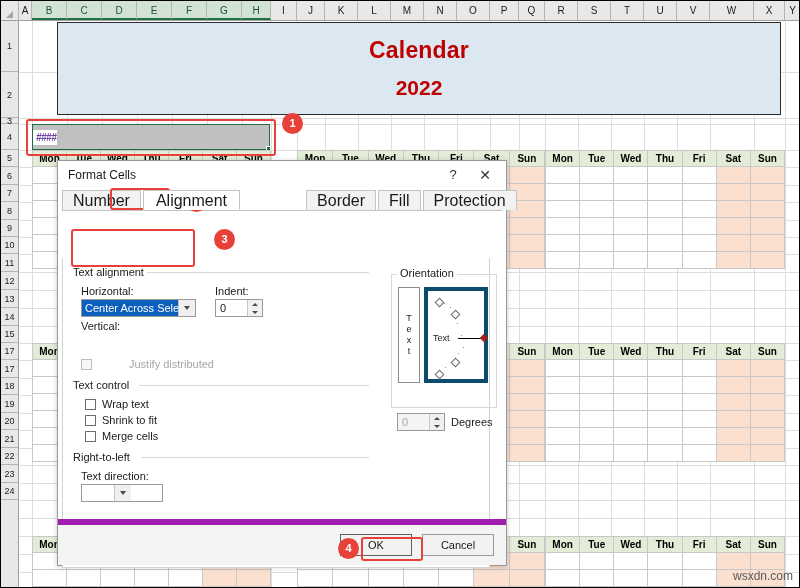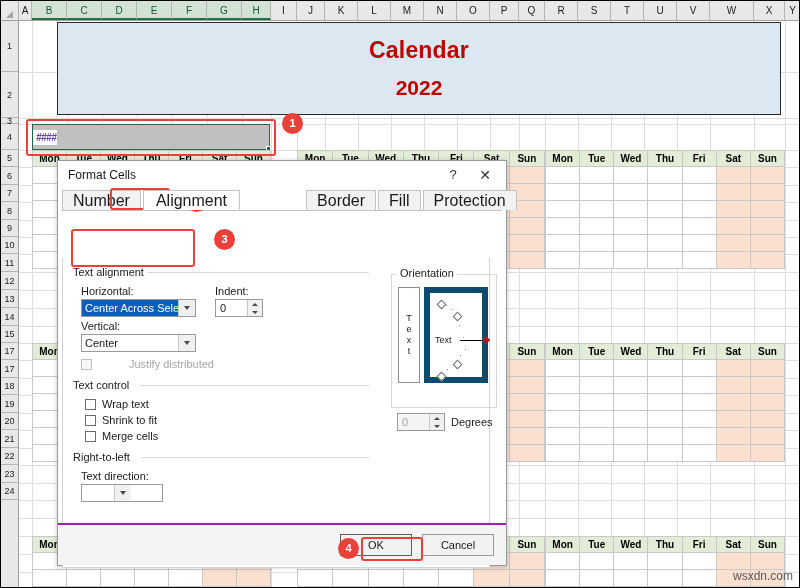--- a/index.html
+++ b/index.html
@@ -400,21 +400,21 @@
     flex-direction: column;
     align-items: center;
     justify-content: center;
     font-size: 9px;
     line-height: 11px;
   }
   .odial {
     position: absolute;
     left: 32px; top: 12px;
     width: 64px; height: 96px;
-    border: 6px solid #0c4a6e;
+    border: 4px solid #0c4a6e;
     background: #ffffff;
     box-sizing: border-box;
   }
   .odial .tx {
     position: absolute;
     left: 5px; top: 42px;
     font-size: 9px;
   }
   .odial .needle {
     position: absolute;
@@ -441,21 +441,21 @@
     width: 1px; height: 1px;
     background: #8a8a8a;
   }
 
   
   .dlg-footer {
     position: absolute;
     left: 0; right: 0; bottom: 0;
     height: 40px;
     background: #f4f4f4;
-    border-top: 2px solid #a21caf;
+    border-top: 6px solid #a21caf;
   }
   .btn {
     position: absolute;
     top: 9px;
     width: 72px; height: 22px;
     line-height: 20px;
     text-align: center;
     font-size: 11px;
     background: #f2f2f2;
     border: 1px solid #9a9a9a;
@@ -1177,26 +1177,20 @@
       <div class="fld-label" style="left:152px; top:27px;">Indent:</div>
       <div class="spin" style="left:152px; top:41px; width:48px;">
         <span class="val">0</span>
         <span class="btns">
           <i class="spin-up"></i>
             <i class="spin-dn"></i>
         </span>
       </div>
 
       <div class="fld-label" style="left:18px; top:62px;">Vertical:</div>
-      <div class="combo" style="left:18px; top:76px; width:115px;">
-        <span class="val">Center</span>
-        <span class="arrow">
-            <i class="caret"></i>
-          </span>
-      </div>
 
       <div class="chk-row dim" style="left:18px; top:100px;">
         <span class="chkbox"></span>
         <span>Justify distributed</span>
       </div>
 
       <div class="group-label" style="left:10px; top:121px;">Text control</div>
       <div class="group-rule" style="left:76px; top:127px; width:230px;"></div>
 
       <div class="chk-row" style="left:22px; top:140px;">

